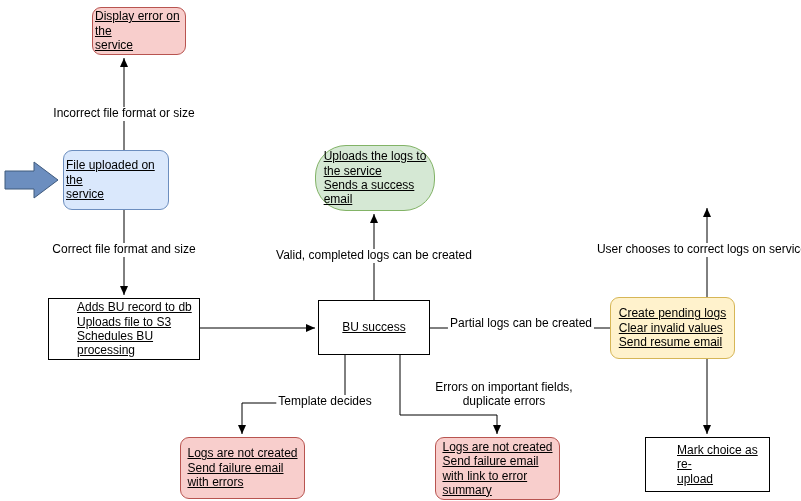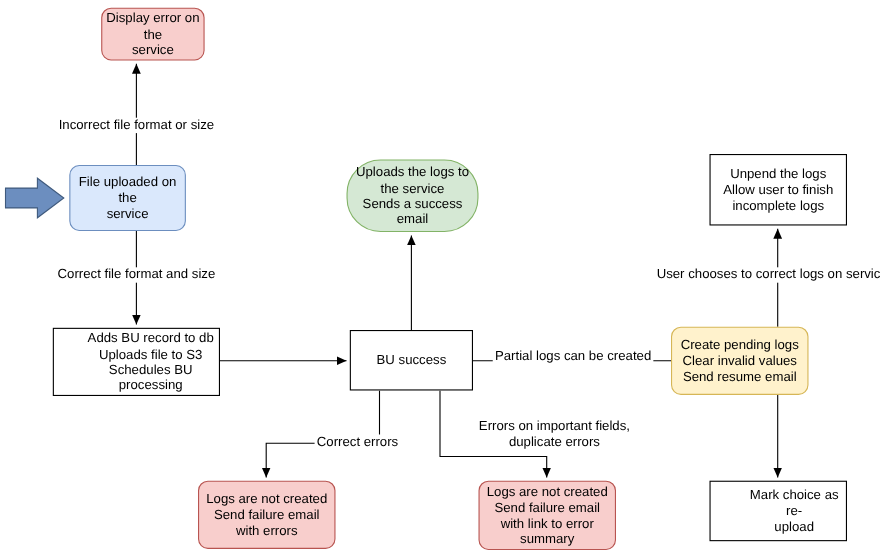--- a/index.html
+++ b/index.html
@@ -13,24 +13,24 @@
     stroke:var(--connector, #000); stroke-width:1; fill:none;
   }
   .block-arrow {
     fill:var(--arrow-fill, #6c8ebf);
     stroke:var(--arrow-border, #3f5a7d);
     stroke-width:1;
   }
   .node {
     position:absolute; z-index:1;
     display:flex; align-items:center; justify-content:center;
-    text-align:center; line-height:1.2; white-space:pre-line;
+    text-align:left; line-height:1.2; white-space:pre-line;
     border:1px solid var(--node-border, #000);
     background:var(--white-fill, #fff);
-    padding:2px; font-size:12px;
+    padding:2px; font-size:12px;text-decoration:underline;
   }
   .rounded { border-radius:9px; }
   .pink  { background:var(--pink-fill,  #f8cecc); border-color:var(--pink-border,  #b85450); }
   .blue  { background:var(--blue-fill,  #dae8fc); border-color:var(--blue-border,  #6c8ebf); }
   .green { background:var(--green-fill, #d5e8d4); border-color:var(--green-border, #82b366);border-radius:31px; }
   .yellow{ background:var(--yellow-fill,#fff2cc); border-color:var(--yellow-border,#d6b656); }
   .edge-label {
     position:absolute; z-index:2;
     transform:translateX(-50%);
     background:#ffffff;
@@ -86,44 +86,42 @@
 
   <div class="node rounded green" style="left:315px; top:145px; width:120px; height:66px;">Uploads the logs to
 the service
 Sends a success
 email</div>
 
   <div class="node rounded yellow" style="left:610px; top:297px; width:125px; height:62px;">Create pending logs
 Clear invalid values
 Send resume email</div>
 
-  <div class="node" style="left:645px; top:140px; width:125px; height:65px;">Unpend the logs
-Allow user to finish
-incomplete logs</div>
 
   <div class="node" style="left:645px; top:437px; width:125px; height:55px;padding-left:31px;">Mark choice as re-
 upload</div>
 
   <div class="node rounded pink" style="left:180px; top:437px; width:125px; height:62px;">Logs are not created
 Send failure email
 with errors</div>
 
   <div class="node rounded pink" style="left:435px; top:437px; width:125px; height:63px;">Logs are not created
 Send failure email
 with link to error
 summary</div>
 
   <div class="edge-label" style="left:124px; top:107px;">Incorrect file format or size</div>
 
   <div class="edge-label" style="left:124px; top:243px;">Correct file format and size</div>
 
+  <div class="edge-label" style="left:374px; top:249px;">Valid, completed logs can be created</div>
 
   <div class="edge-label" style="left:521px; top:317px;">Partial logs can be created</div>
 
   <div class="edge-label" style="left:702px; top:243px;">User chooses to correct logs on service</div>
 
 
-  <div class="edge-label" style="left:325px; top:395px;">Correct errors</div>
+  <div class="edge-label" style="left:325px; top:395px;">Template decides</div>
 
   <div class="edge-label multiline" style="left:456px; top:381px;">Errors on important fields,
 duplicate errors</div>
 
 </div>
 
 </body></html>

